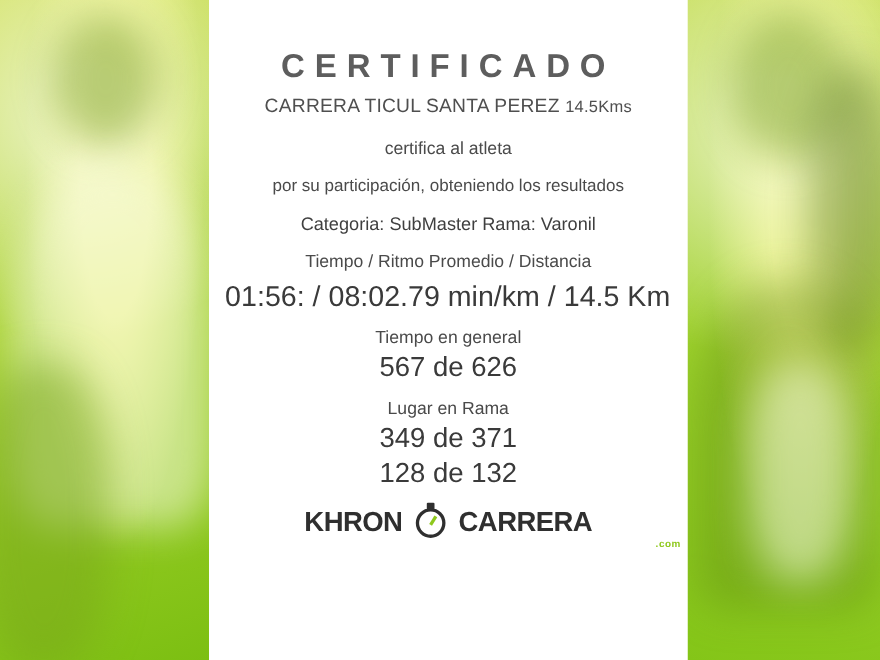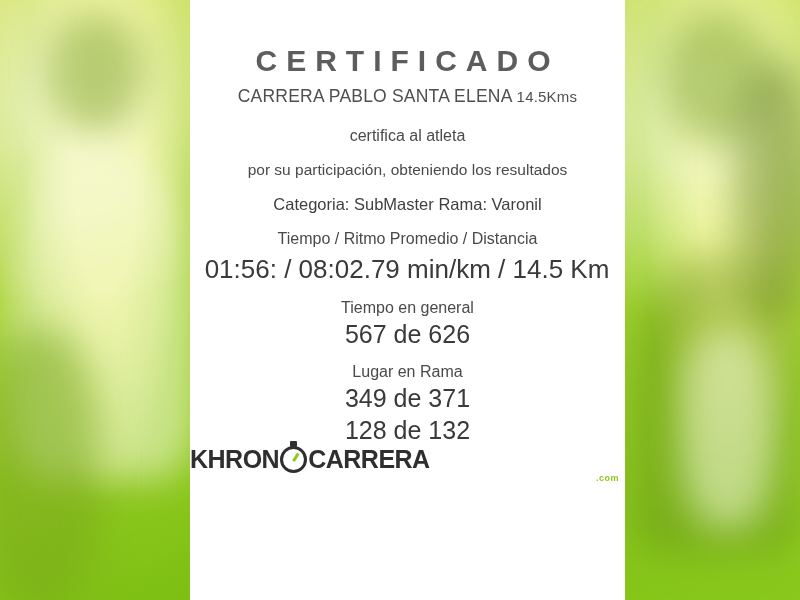--- a/index.html
+++ b/index.html
@@ -161,24 +161,25 @@
   }
 
   .issued {
     margin-top: 24px;
     font-size: 11.5px;
     color: #555555;
   }
 
   
   .logo {
+    margin-top: 16px;
     display: flex;
     align-items: center;
-    justify-content: flex-start;
-    gap: 0px;
+    justify-content: center;
+    gap: 11px;
     position: relative;
   }
   .logo-text {
     font-size: 25px;
     font-weight: bold;
     letter-spacing: -0.5px;
     color: #2f2f2f;
     font-family: "Liberation Sans", sans-serif;
   }
   .logo-o {
@@ -240,21 +241,21 @@
     <div class="figure-shade right-shadow"></div>
     <div class="figure-shade right-body"></div>
     <div class="figure-shade right-highlight"></div>
   </div>
 
   <div class="content">
 
     <div class="title">CERTIFICADO</div>
 
     <div class="subtitle">
-      <span>CARRERA PABLO SANTA ELENA</span>
+      <span>CARRERA TICUL SANTA PEREZ</span>
       <span class="dist">14.5Kms</span>
     </div>
 
     <div class="certifies">certifica al atleta</div>
 
 
     <div class="participation">por su participación, obteniendo los resultados</div>
 
     <div class="category-line">Categoria: SubMaster Rama: Varonil</div>
 

